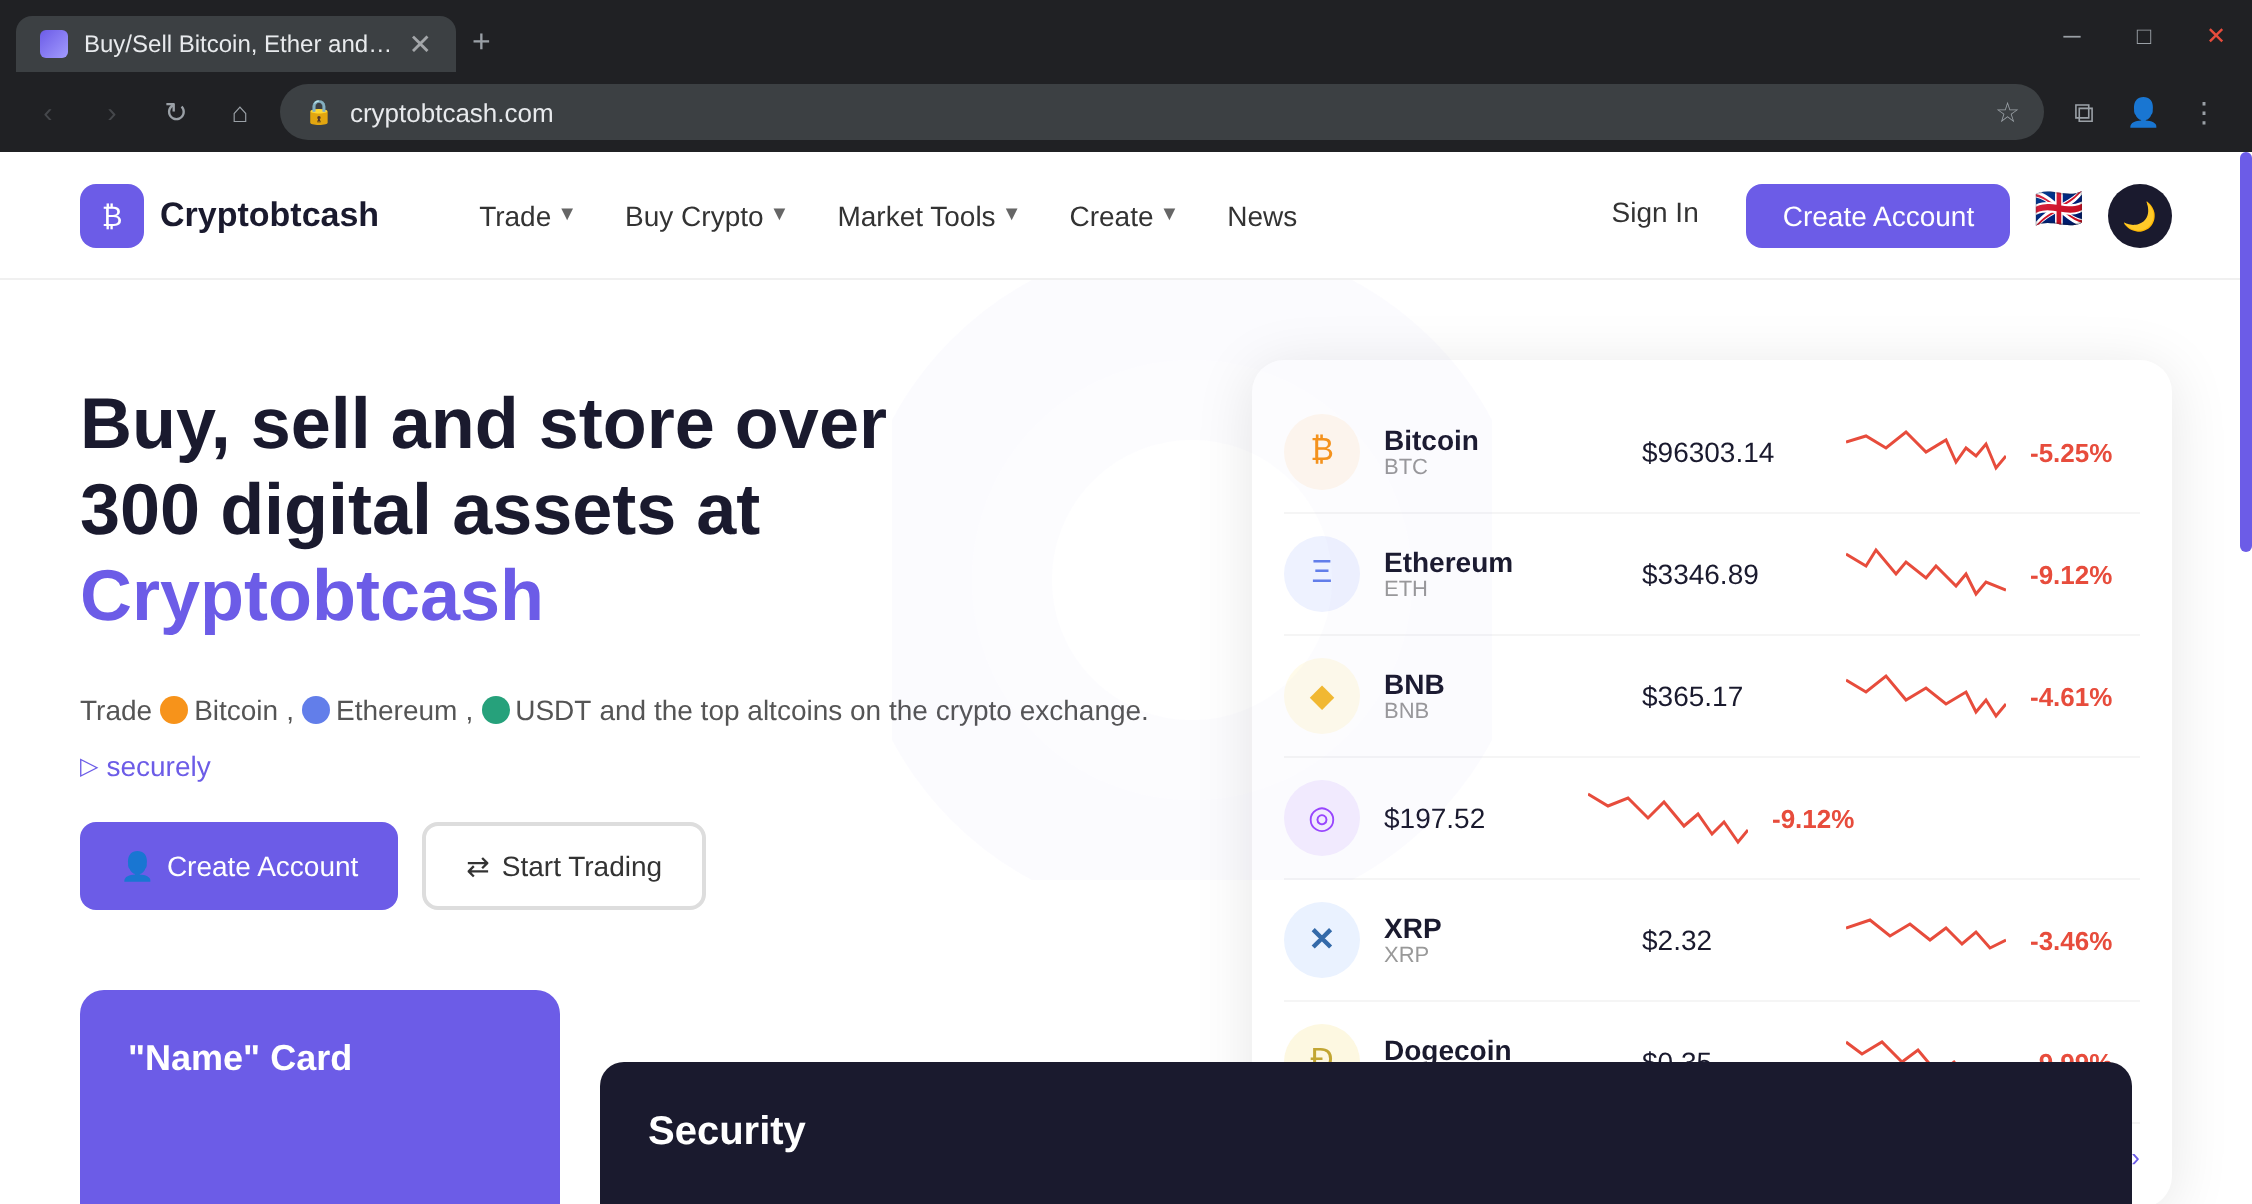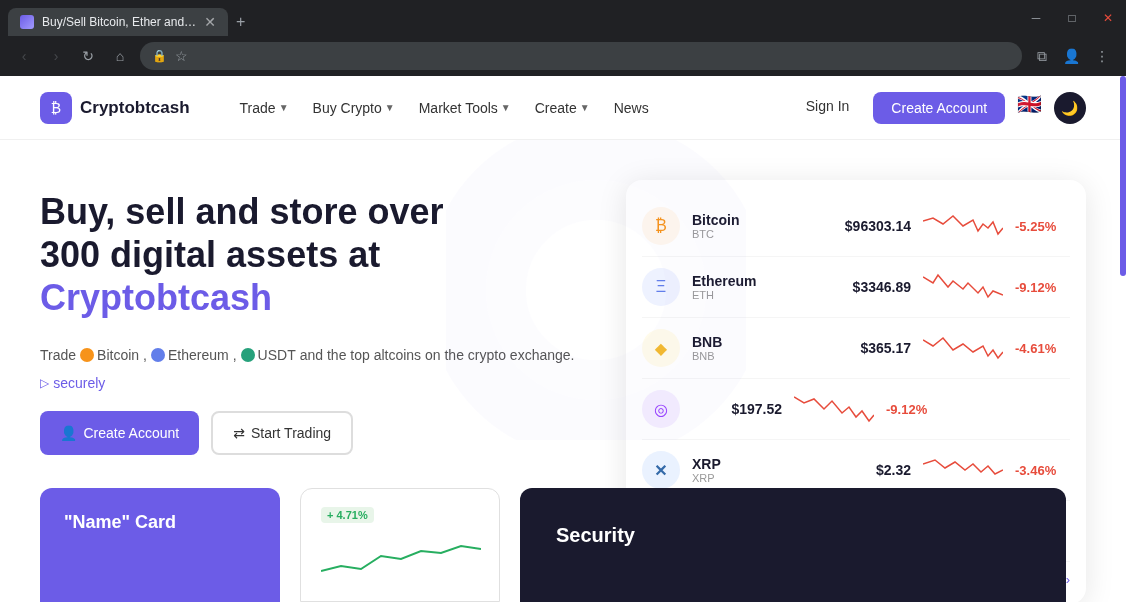--- a/index.html
+++ b/index.html
@@ -57,21 +57,21 @@
     .hero-bg-decoration { position: absolute; right: 380px; top: 0; opacity: 0.08; pointer-events: none; }
 
     
     .crypto-table { width: 460px; background: #fff; border-radius: 16px; box-shadow: 0 4px 30px rgba(0,0,0,0.1); padding: 16px; flex-shrink: 0; margin-left: 20px; }
     .crypto-row { display: flex; align-items: center; padding: 10px 0; border-bottom: 1px solid #f5f5f5; gap: 12px; }
     .crypto-row:last-child { border-bottom: none; }
     .crypto-icon { width: 38px; height: 38px; border-radius: 50%; display: flex; align-items: center; justify-content: center; font-size: 16px; flex-shrink: 0; }
     .crypto-info { flex: 1; }
     .crypto-name { font-size: 14px; font-weight: 600; color: #1a1a2e; }
     .crypto-symbol { font-size: 11px; color: #999; }
-    .crypto-price { font-size: 14px; font-weight: 700; color: #1a1a2e; width: 90px; text-align: right; }
+    .crypto-price { font-size: 14px; font-weight: 400; color: #1a1a2e; width: 90px; }
     .crypto-change { font-size: 13px; font-weight: 600; color: #e74c3c; width: 55px; text-align: left; }
     .view-all { text-align: right; padding-top: 8px; }
     .view-all a { color: #6c5ce7; font-size: 13px; cursor: pointer; text-decoration: none; }
     .scrollbar { position: absolute; right: 0; top: 64px; width: 6px; height: 200px; background: #6c5ce7; border-radius: 3px; }
 
     
     svg.sparkline { width: 80px; height: 40px; }
   </style>
 </head>
 <body>
@@ -90,20 +90,21 @@
       <div class="win-btn" style="color:#e74c3c;">✕</div>
     </div>
   </div>
   <div class="browser-controls">
     <div class="ctrl-btn disabled">‹</div>
     <div class="ctrl-btn disabled">›</div>
     <div class="ctrl-btn">↻</div>
     <div class="ctrl-btn">⌂</div>
     <div class="address-bar">
       <span class="address-lock">🔒</span>
+      <span class="address-text">cryptobtcash.com</span>
       <span class="address-star">☆</span>
     </div>
     <div style="display:flex; gap:6px; align-items:center;">
       <div class="b-icon">⧉</div>
       <div class="b-icon">👤</div>
       <div class="b-icon">⋮</div>
     </div>
   </div>
 </div>
 
@@ -278,24 +279,18 @@
       <div class="view-all">
         <a>View All 400+ Coins ›</a>
       </div>
     </div>
   </div>
 
   <div style="display:flex; padding:0 40px; gap:20px; position:absolute; bottom:0; left:0; right:20px;">
     <div style="background:#6c5ce7; color:#fff; border-radius:12px 12px 0 0; padding:24px; flex:0 0 240px; min-height:60px;">
       <div style="font-size:18px; font-weight:700;">"Name" Card</div>
     </div>
-    <div style="background:#fff; border:1px solid #e0e0e0; border-radius:12px 12px 0 0; padding:16px 20px; flex:0 0 200px; min-height:60px; position:relative; overflow:hidden;">
-      <div style="background:#e8f5e9; color:#27ae60; font-size:11px; padding:2px 6px; border-radius:4px; font-weight:600; display:inline-block; margin-bottom:8px;">+ 4.71%</div>
-      <svg width="160" height="50" viewBox="0 0 160 50">
-        <polyline points="0,40 20,35 40,38 60,25 80,28 100,20 120,22 140,15 160,18" fill="none" stroke="#27ae60" stroke-width="2"></polyline>
-      </svg>
-    </div>
-    <div style="background:#1a1a2e; color:#fff; border-radius:12px 12px 0 0; padding:36px; flex:1; min-height:60px;">
+    <div style="background:#1a1a2e; color:#fff; border-radius:12px 12px 0 0; padding:24px; flex:1; min-height:60px;margin-top:36px;">
       <div style="font-size:20px; font-weight:700;">Security</div>
     </div>
   </div>
 
 </div>
 
 </body></html>

